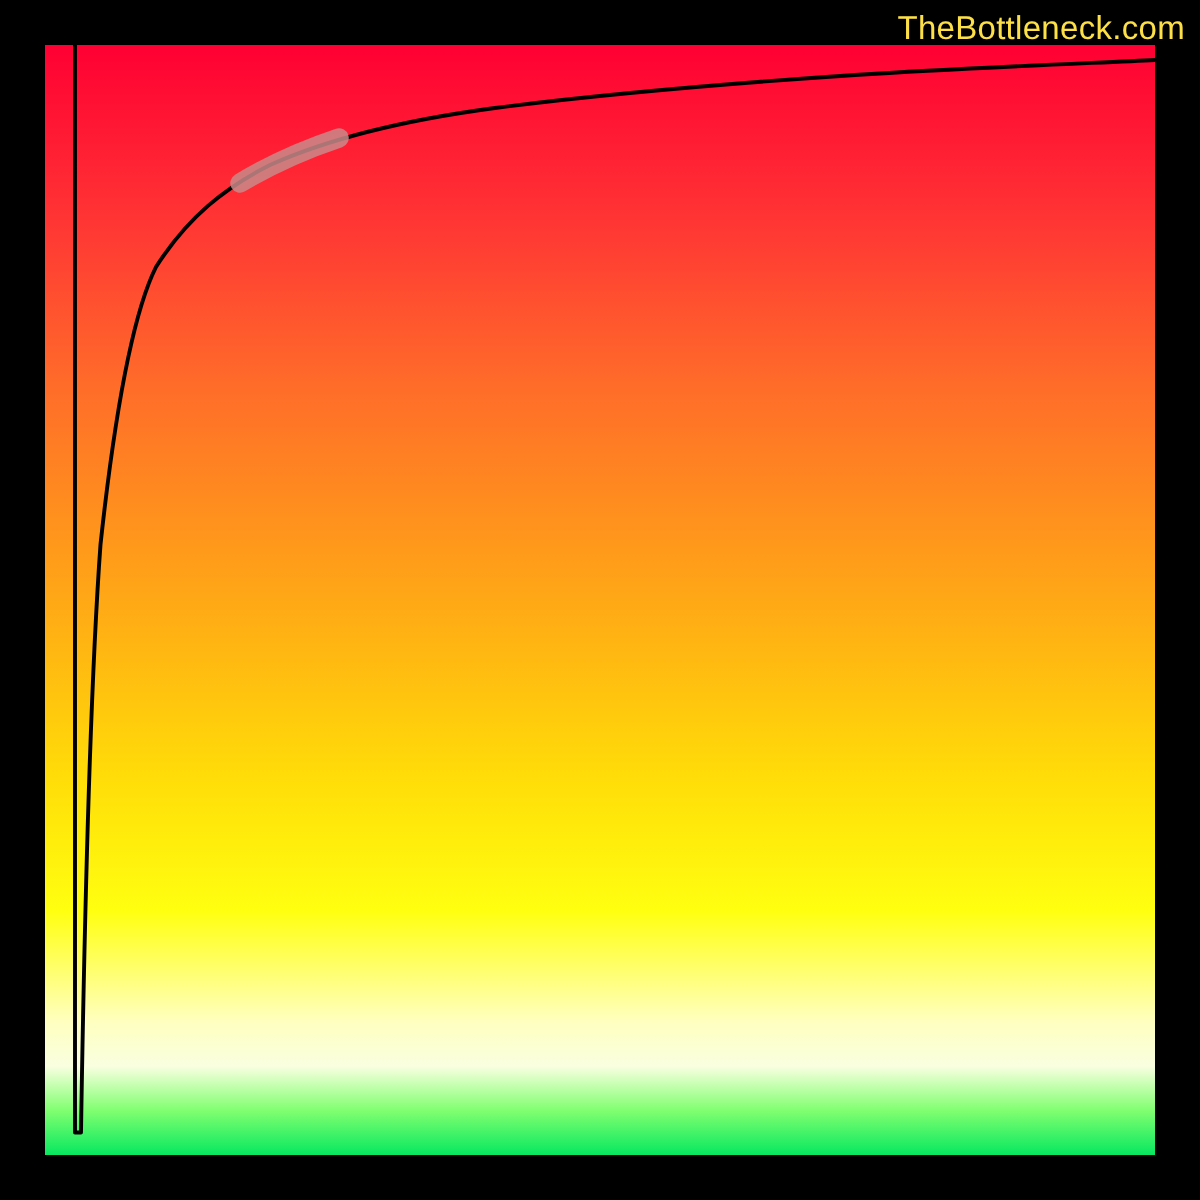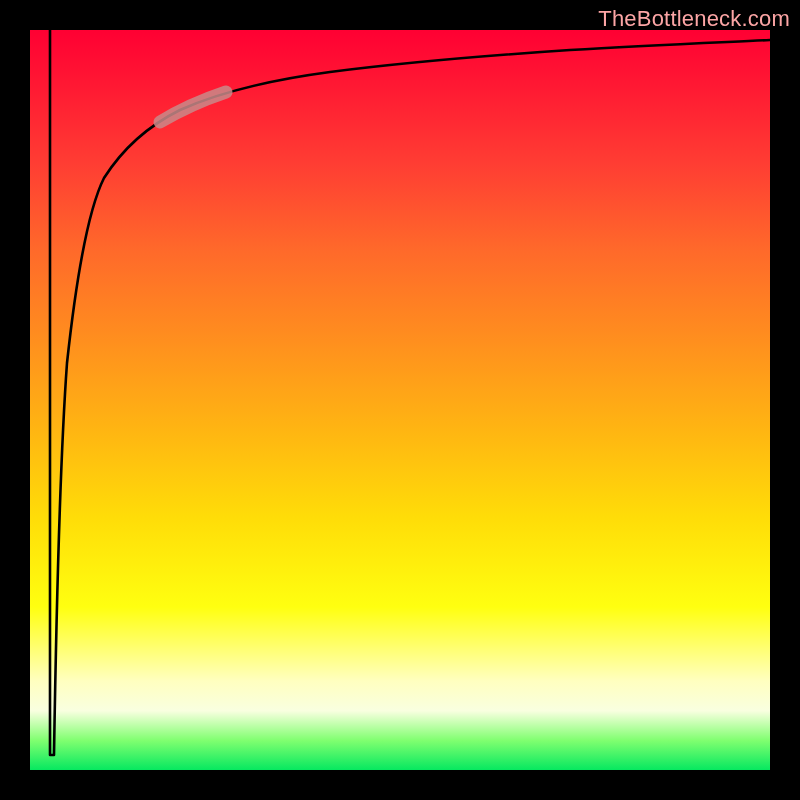--- a/index.html
+++ b/index.html
@@ -44,21 +44,21 @@
     left: 30px;
     top: 30px;
     width: 740px;
     height: 740px;
     pointer-events: none;
   }
   .attribution {
     position: absolute;
     top: 6px;
     right: 10px;
-    color: #fca5a5;
+    color: #fde047;
     font-size: 22px;
     font-weight: 400;
     letter-spacing: 0.2px;
   }
 </style>
 </head>
 <body>
 
 <div class="chart-wrap">
 

